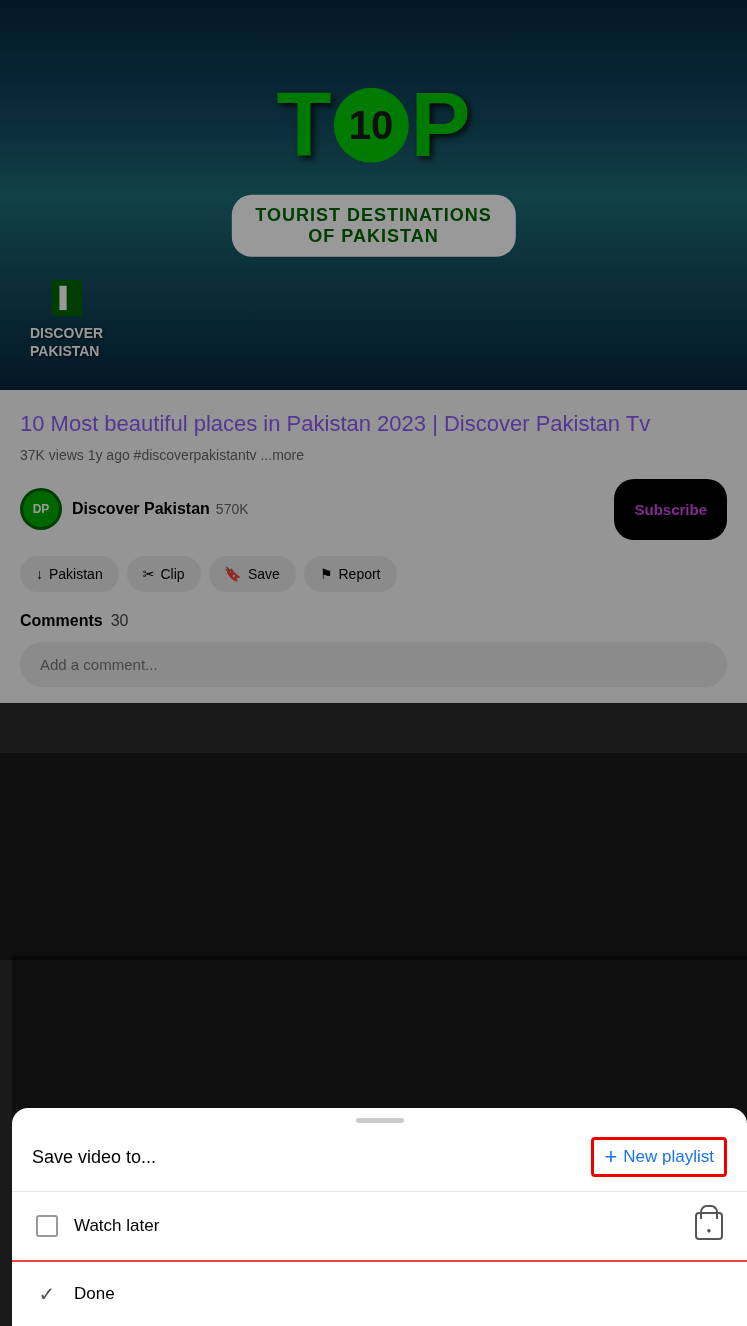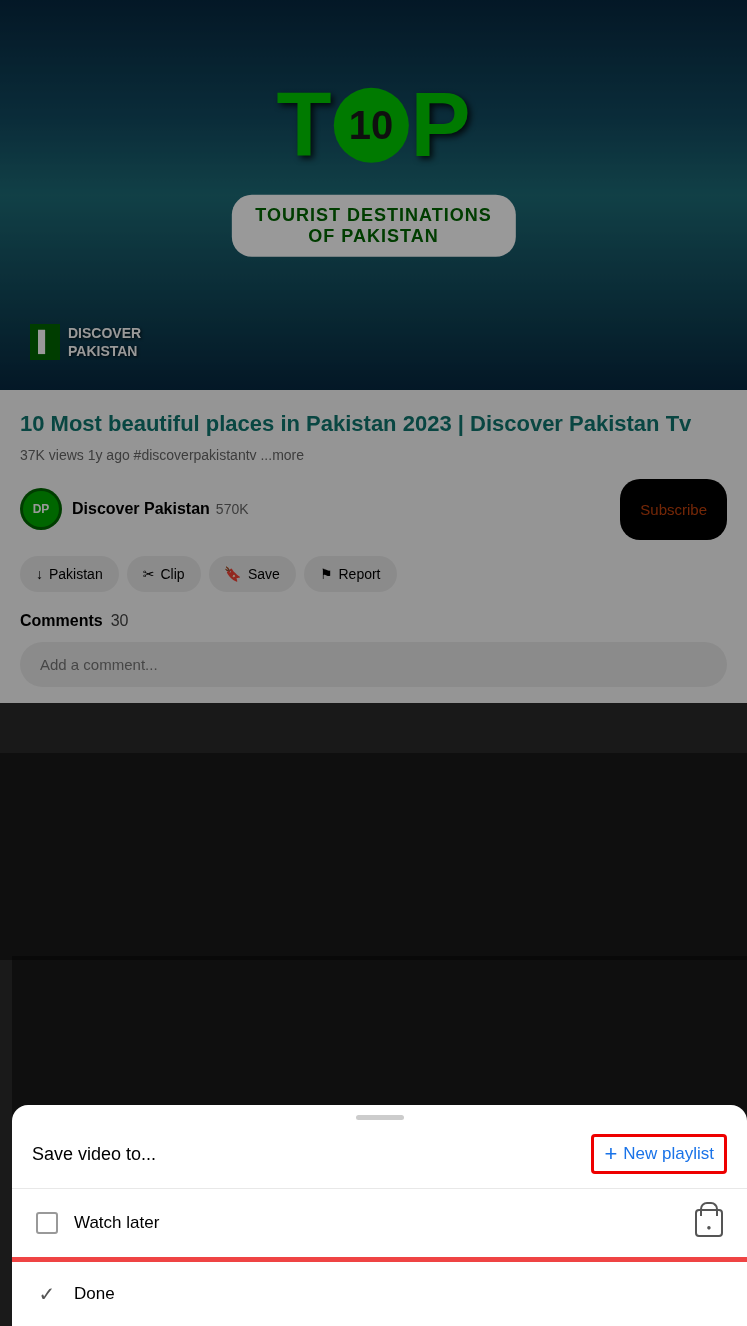--- a/index.html
+++ b/index.html
@@ -103,20 +103,21 @@
       letter-spacing: 1px;
     }
 
     .discover-pakistan-badge {
       position: absolute;
       bottom: 30px;
       left: 30px;
       display: flex;
       align-items: center;
       gap: 8px;
+      flex-direction: column;
     }
 
     .dp-icon {
       width: 30px;
       height: 36px;
       background: #006600;
       display: flex;
       align-items: center;
       justify-content: center;
     }
@@ -136,22 +137,22 @@
     }
 
     
     .content-area {
       background: #f9f9f9;
       padding: 20px 20px 0 20px;
     }
 
     .video-title {
       font-size: 22px;
-      font-weight: 700;
-      color: #0f766e;
+      font-weight: 400;
+      color: #8b5cf6;
       line-height: 1.3;
       margin-bottom: 8px;
     }
 
     .video-meta {
       font-size: 14px;
       color: #666;
       margin-bottom: 16px;
     }
 
@@ -207,26 +208,26 @@
       color: #000;
     }
 
     .subscriber-count {
       font-size: 14px;
       color: #666;
     }
 
     .subscribe-btn {
       background: #000;
-      color: #c2410c;
+      color: #d946ef;
       border: none;
       border-radius: 20px;
       padding: 22px 20px;
       font-size: 15px;
-      font-weight: 400;
+      font-weight: 700;
       cursor: pointer;
     }
 
     .action-buttons {
       display: flex;
       gap: 8px;
       margin-bottom: 20px;
     }
 
     .action-btn {
@@ -345,21 +346,21 @@
     .new-playlist-btn .plus {
       font-size: 22px;
       font-weight: 400;
       line-height: 1;
     }
 
     .sheet-item {
       display: flex;
       align-items: center;
       padding: 20px 24px;
-      border-bottom: 5px solid #ef4444;
+      border-bottom: 2px solid #ef4444;
       gap: 16px;
     }
 
     .sheet-item-last {
       border-bottom: none;
     }
 
     .checkbox {
       width: 22px;
       height: 22px;

